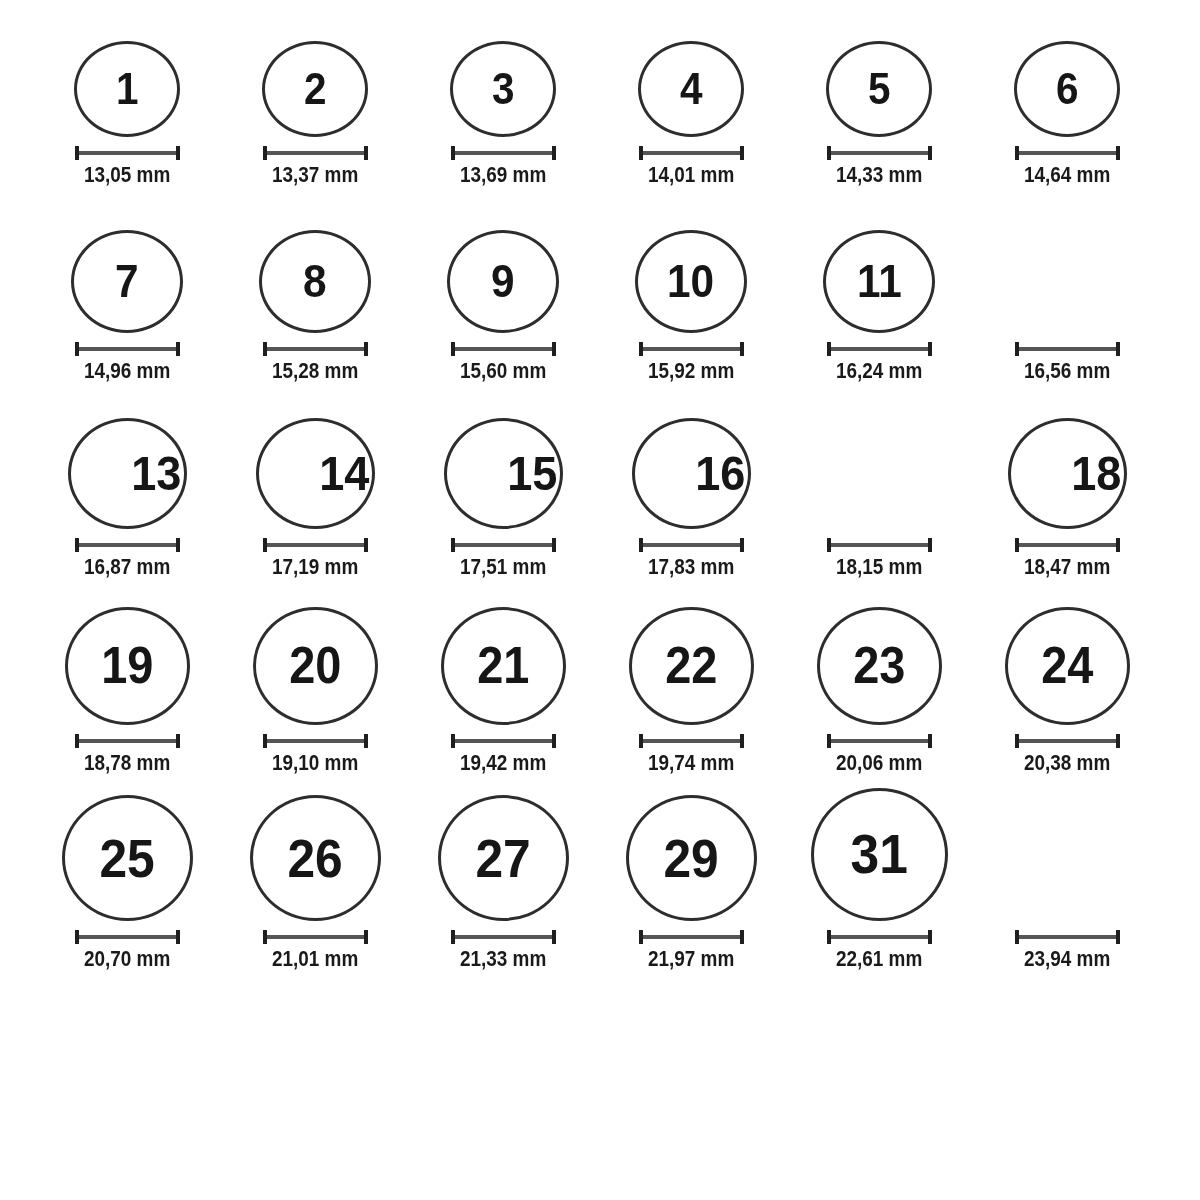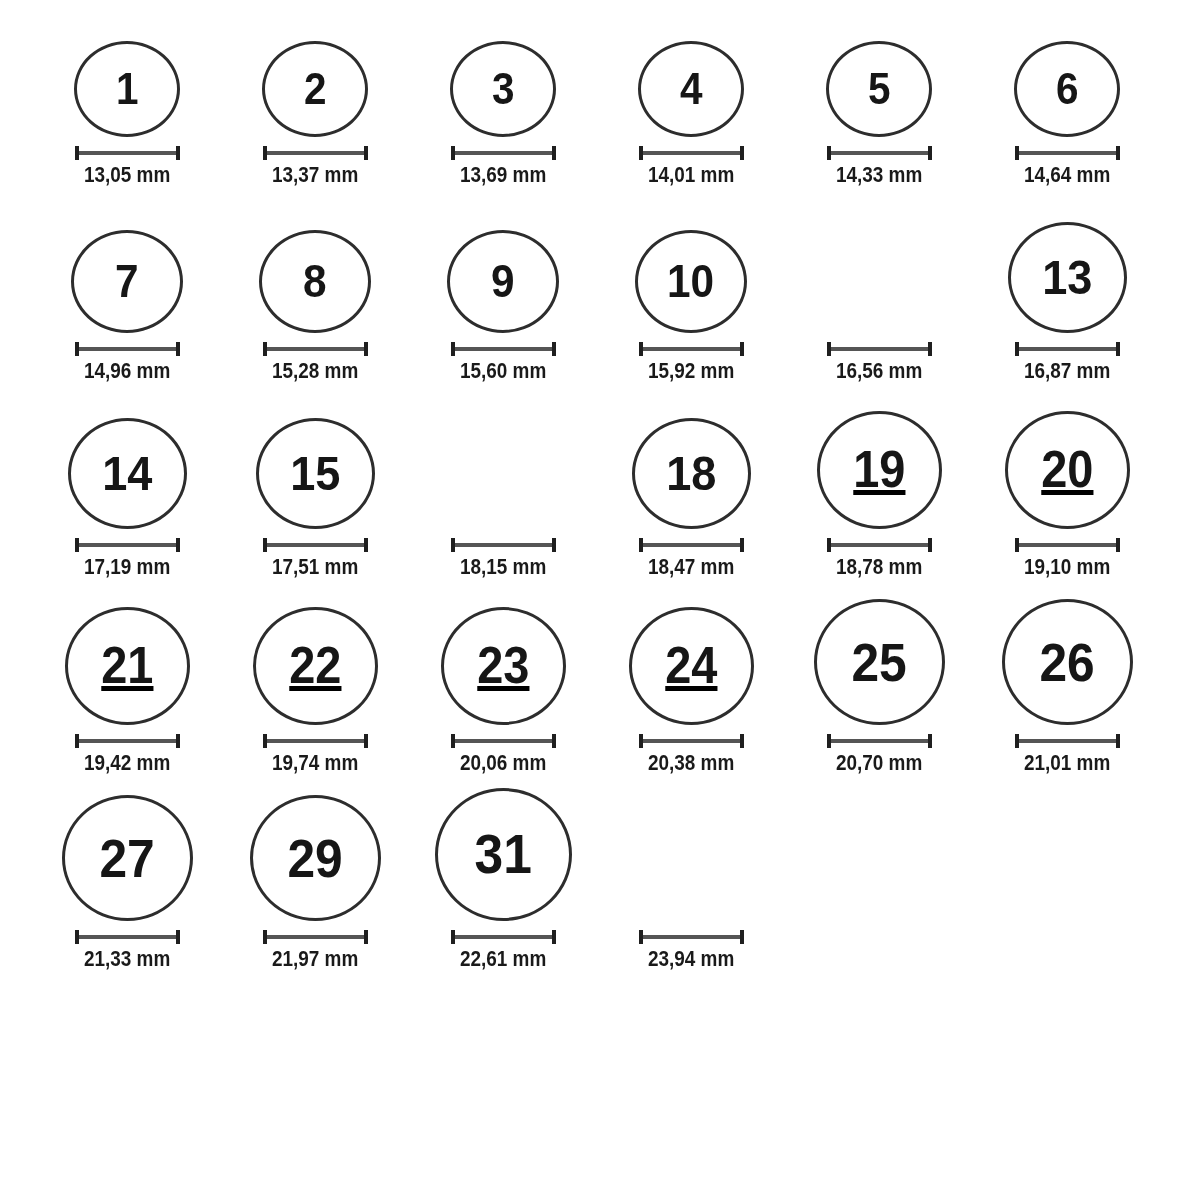--- a/index.html
+++ b/index.html
@@ -39,22 +39,22 @@
   }
   .num {
     color: #161616;
     font-weight: 700;
     transform: scaleX(0.92);
     line-height: 1;
   }
   
   .r1 .circle { width: 106px; height: 96px; }  .r1 .num { font-size: 44px; }
   .r2 .circle { width: 112px; height: 103px; } .r2 .num { font-size: 46px; }
-  .r3 .circle { width: 119px; height: 111px; } .r3 .num { font-size: 49px; }
-  .r4 .circle { width: 125px; height: 118px; text-decoration: underline; } .r4 .num { font-size: 51px; }
+  .r3 .circle { width: 119px; height: 111px; justify-content: flex-end; } .r3 .num { font-size: 49px; }
+  .r4 .circle { width: 125px; height: 118px; } .r4 .num { font-size: 51px; }
   .r5 .circle { width: 131px; height: 126px; } .r5 .num { font-size: 54px; }
   .r6 .circle { width: 137px; height: 133px; text-align: center; } .r6 .num { font-size: 56px; }
 
   .measure {
     margin-top: 9px;
     width: 105px;
     height: 14px;
     display: flex;
     flex-direction: row;
     align-items: center;
@@ -188,20 +188,31 @@
       <span class="num">10</span>
     </div>
     <div class="measure">
       <span class="tick"></span>
       <span class="bar"></span>
       <span class="tick"></span>
     </div>
     <div class="mm-label">15,92 mm</div>
   </div>
     <div class="cell r2">
+    <div class="circle">
+      <span class="num">11</span>
+    </div>
+    <div class="measure">
+      <span class="tick"></span>
+      <span class="bar"></span>
+      <span class="tick"></span>
+    </div>
+    <div class="mm-label">16,24 mm</div>
+  </div>
+    <div class="cell r2">
     <div class="measure">
       <span class="tick"></span>
       <span class="bar"></span>
       <span class="tick"></span>
     </div>
     <div class="mm-label">16,56 mm</div>
   </div>
     <div class="cell r3">
     <div class="circle">
       <span class="num">13</span>
@@ -227,20 +238,31 @@
     <div class="cell r3">
     <div class="circle">
       <span class="num">15</span>
     </div>
     <div class="measure">
       <span class="tick"></span>
       <span class="bar"></span>
       <span class="tick"></span>
     </div>
     <div class="mm-label">17,51 mm</div>
+  </div>
+    <div class="cell r3">
+    <div class="circle">
+      <span class="num">16</span>
+    </div>
+    <div class="measure">
+      <span class="tick"></span>
+      <span class="bar"></span>
+      <span class="tick"></span>
+    </div>
+    <div class="mm-label">17,83 mm</div>
   </div>
     <div class="cell r3">
     <div class="measure">
       <span class="tick"></span>
       <span class="bar"></span>
       <span class="tick"></span>
     </div>
     <div class="mm-label">18,15 mm</div>
   </div>
     <div class="cell r3">

